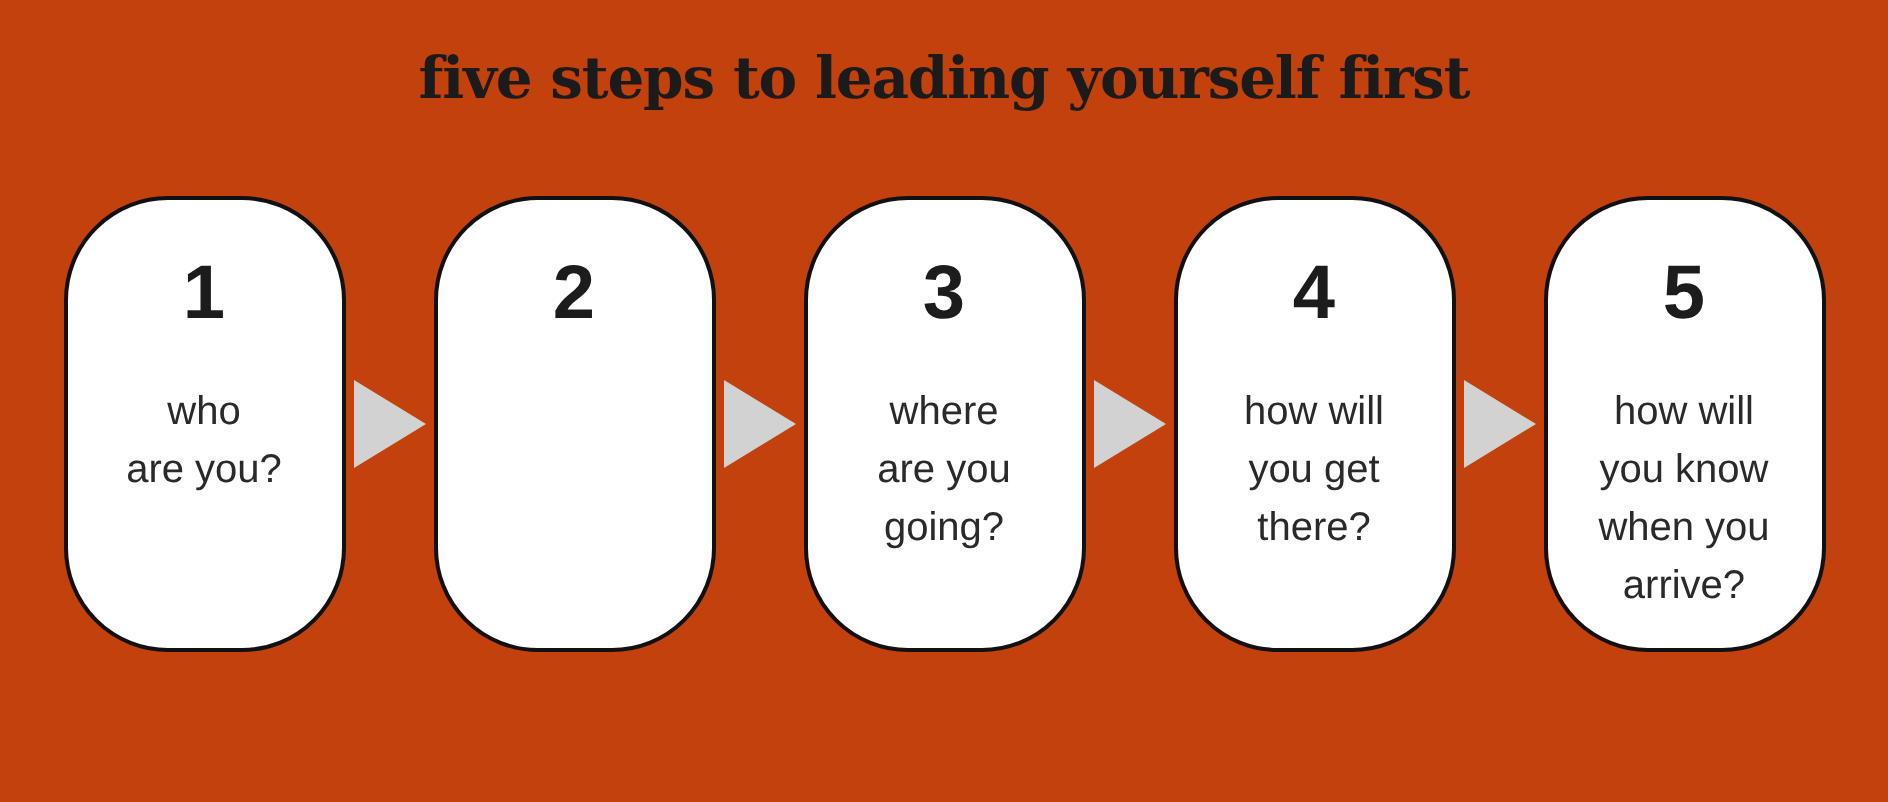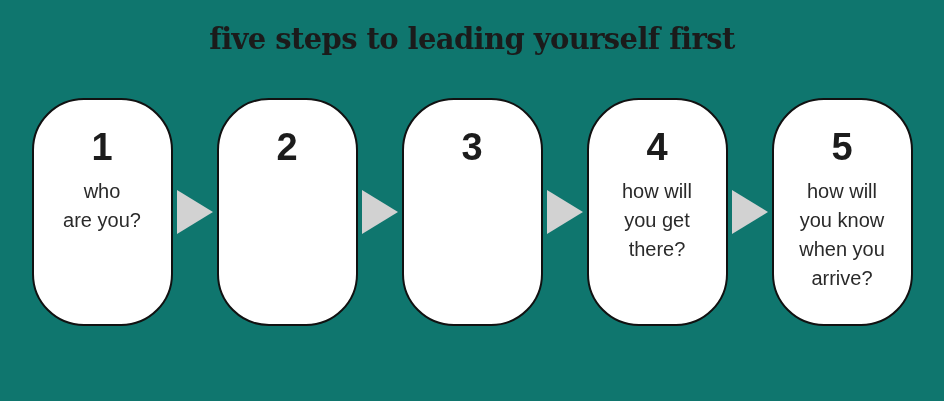--- a/index.html
+++ b/index.html
@@ -4,21 +4,21 @@
 <style>
   html, body {
     margin: 0;
     padding: 0;
     background: #ffffff;
   }
   .canvas {
     position: relative;
     width: 944px;
     height: 401px;
-    background: #0f766e;
+    background: #c2410c;
     overflow: hidden;
     font-family: "Liberation Sans", "DejaVu Sans", sans-serif;
   }
   .title {
     margin: 0;
     padding-top: 22px;
     text-align: center;
     font-family: "DejaVu Serif", "Liberation Serif", serif;
     font-size: 29px;
     font-weight: 700;
@@ -47,21 +47,21 @@
     align-items: center;
     padding-top: 27px;
   }
   .step-number {
     font-size: 38px;
     font-weight: 700;
     line-height: 1.1;
     color: #1c1c1c;
   }
   .step-question {
-    margin-top: 8px;
+    margin-top: 23px;
     font-size: 20px;
     line-height: 29px;
     text-align: center;
     color: #2a2a2a;
     white-space: pre-line;
   }
   .arrow {
     width: 0;
     height: 0;
     border-top: 22px solid transparent;
@@ -86,20 +86,23 @@
     <div class="arrow"></div>
 
     <div class="step-box">
       <div class="step-number">2</div>
     </div>
 
     <div class="arrow"></div>
 
     <div class="step-box">
       <div class="step-number">3</div>
+      <div class="step-question">where
+are you
+going?</div>
     </div>
 
     <div class="arrow"></div>
 
     <div class="step-box">
       <div class="step-number">4</div>
       <div class="step-question">how will
 you get
 there?</div>
     </div>

